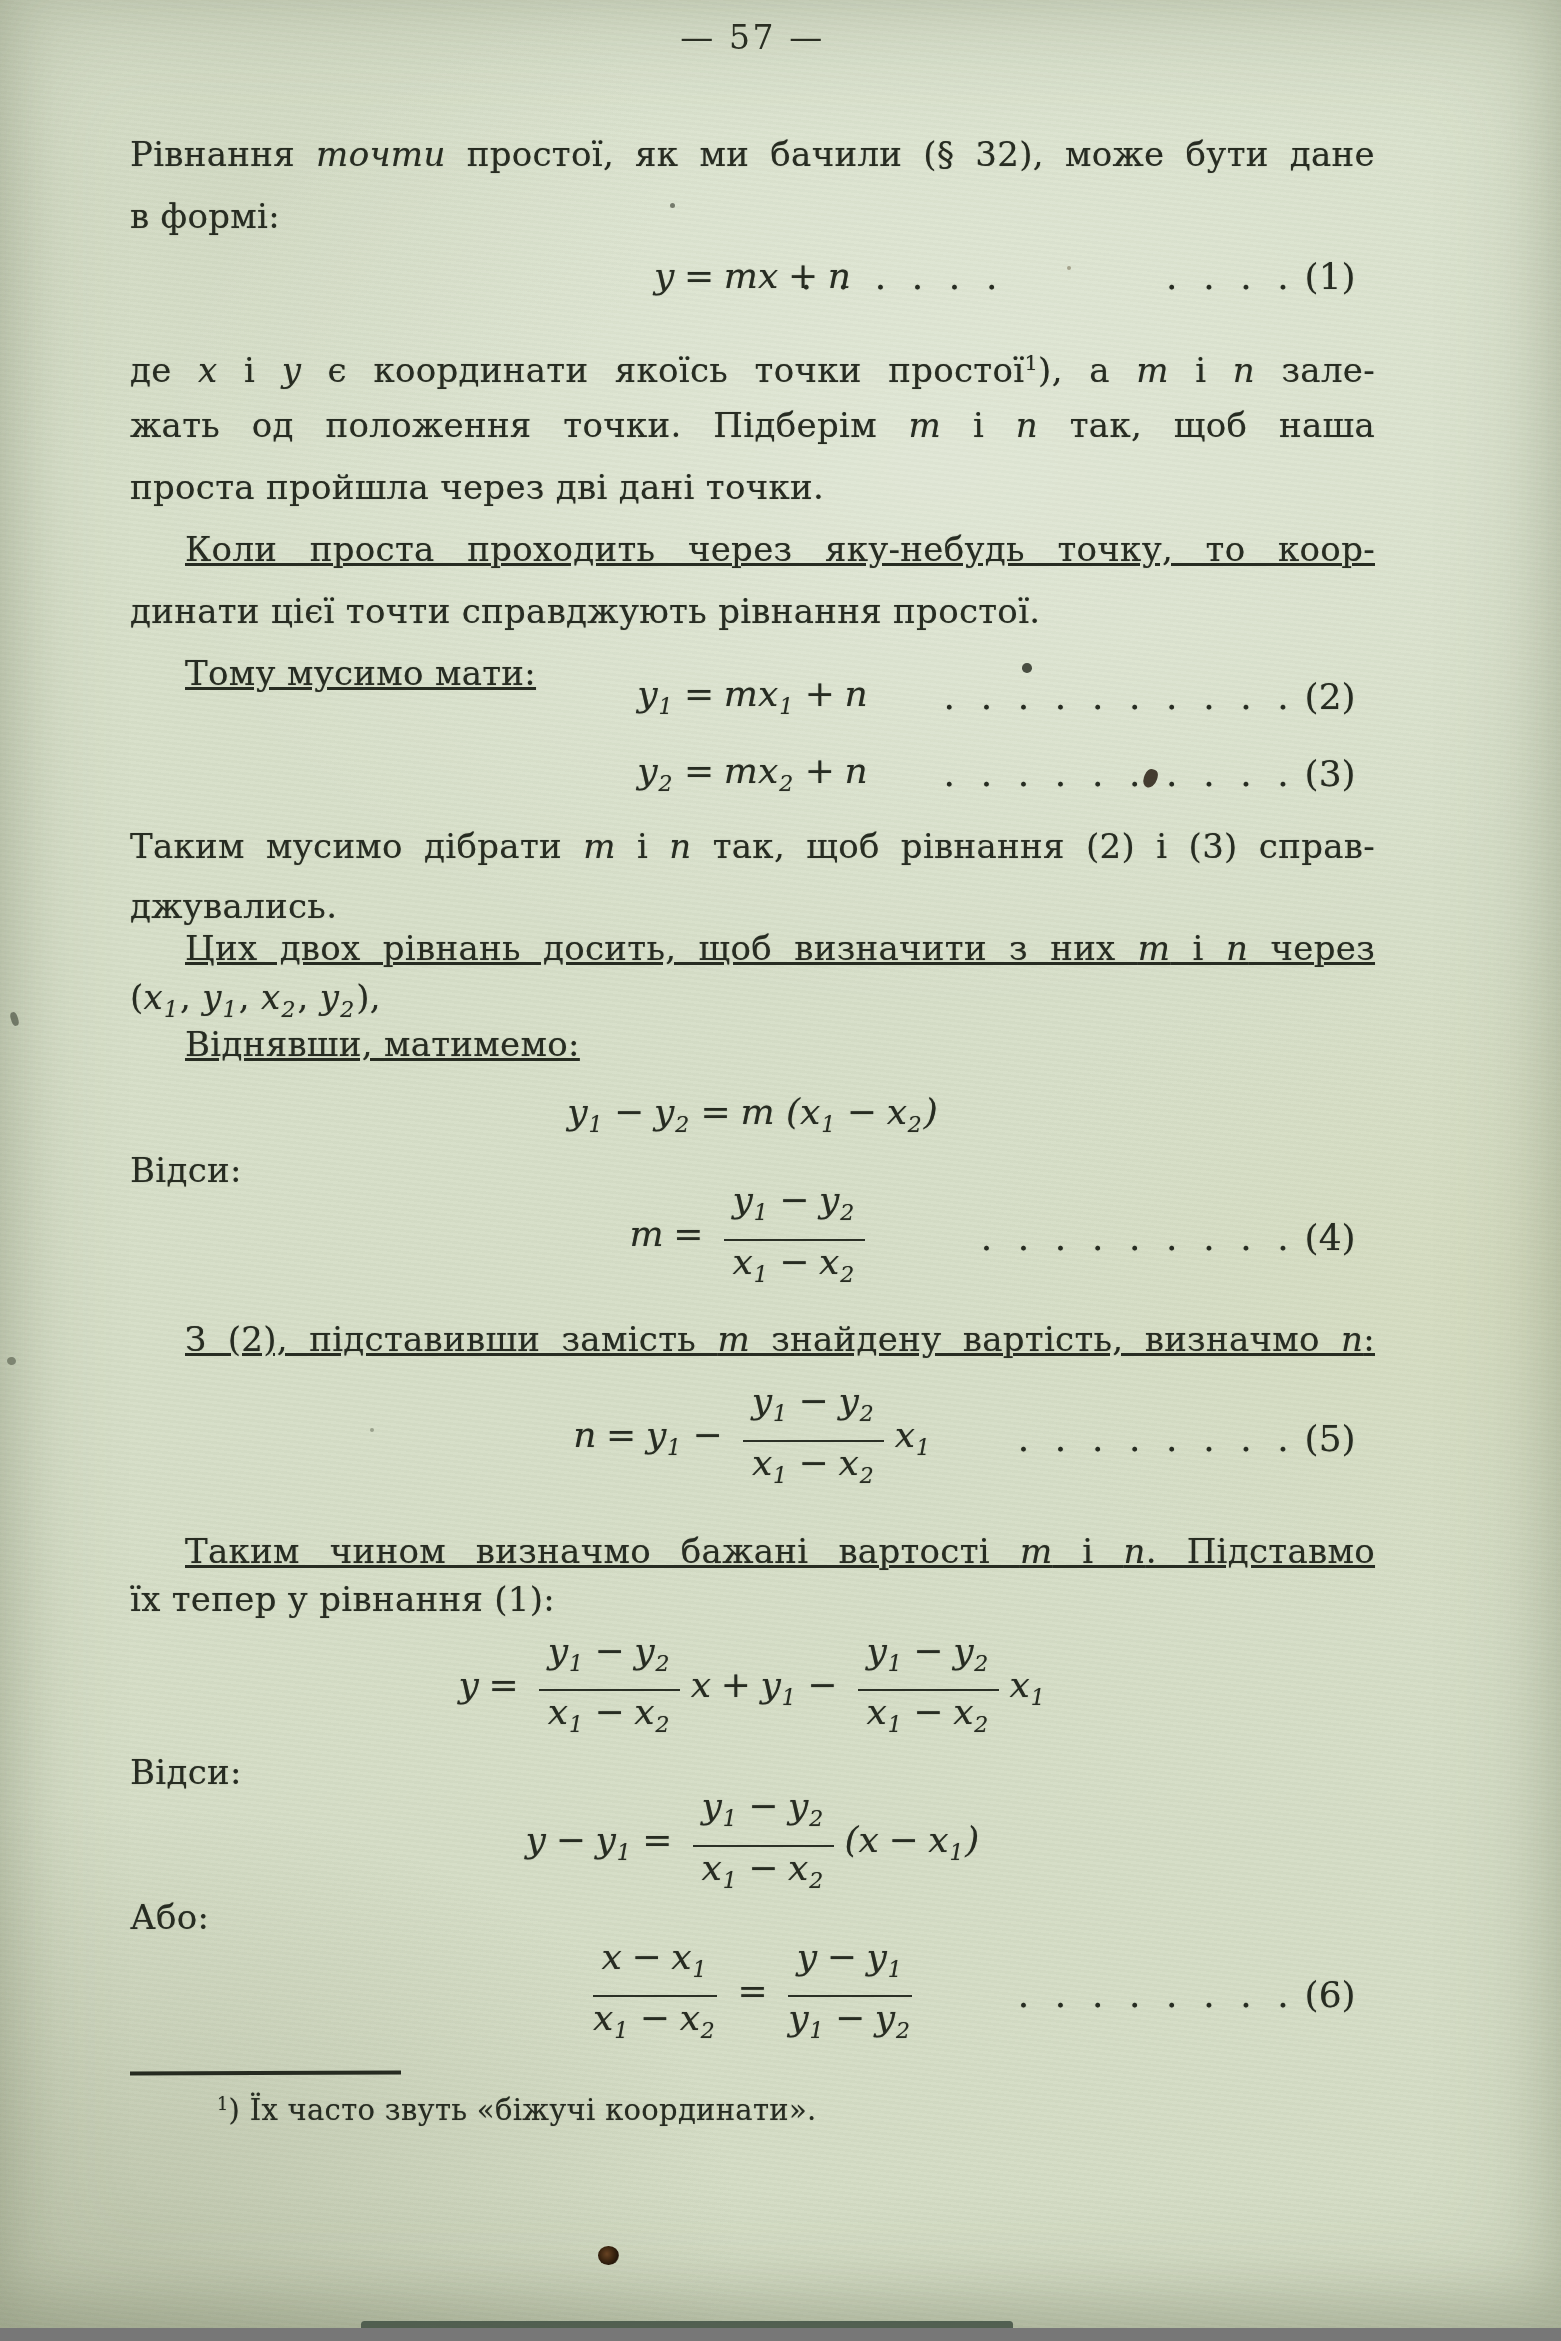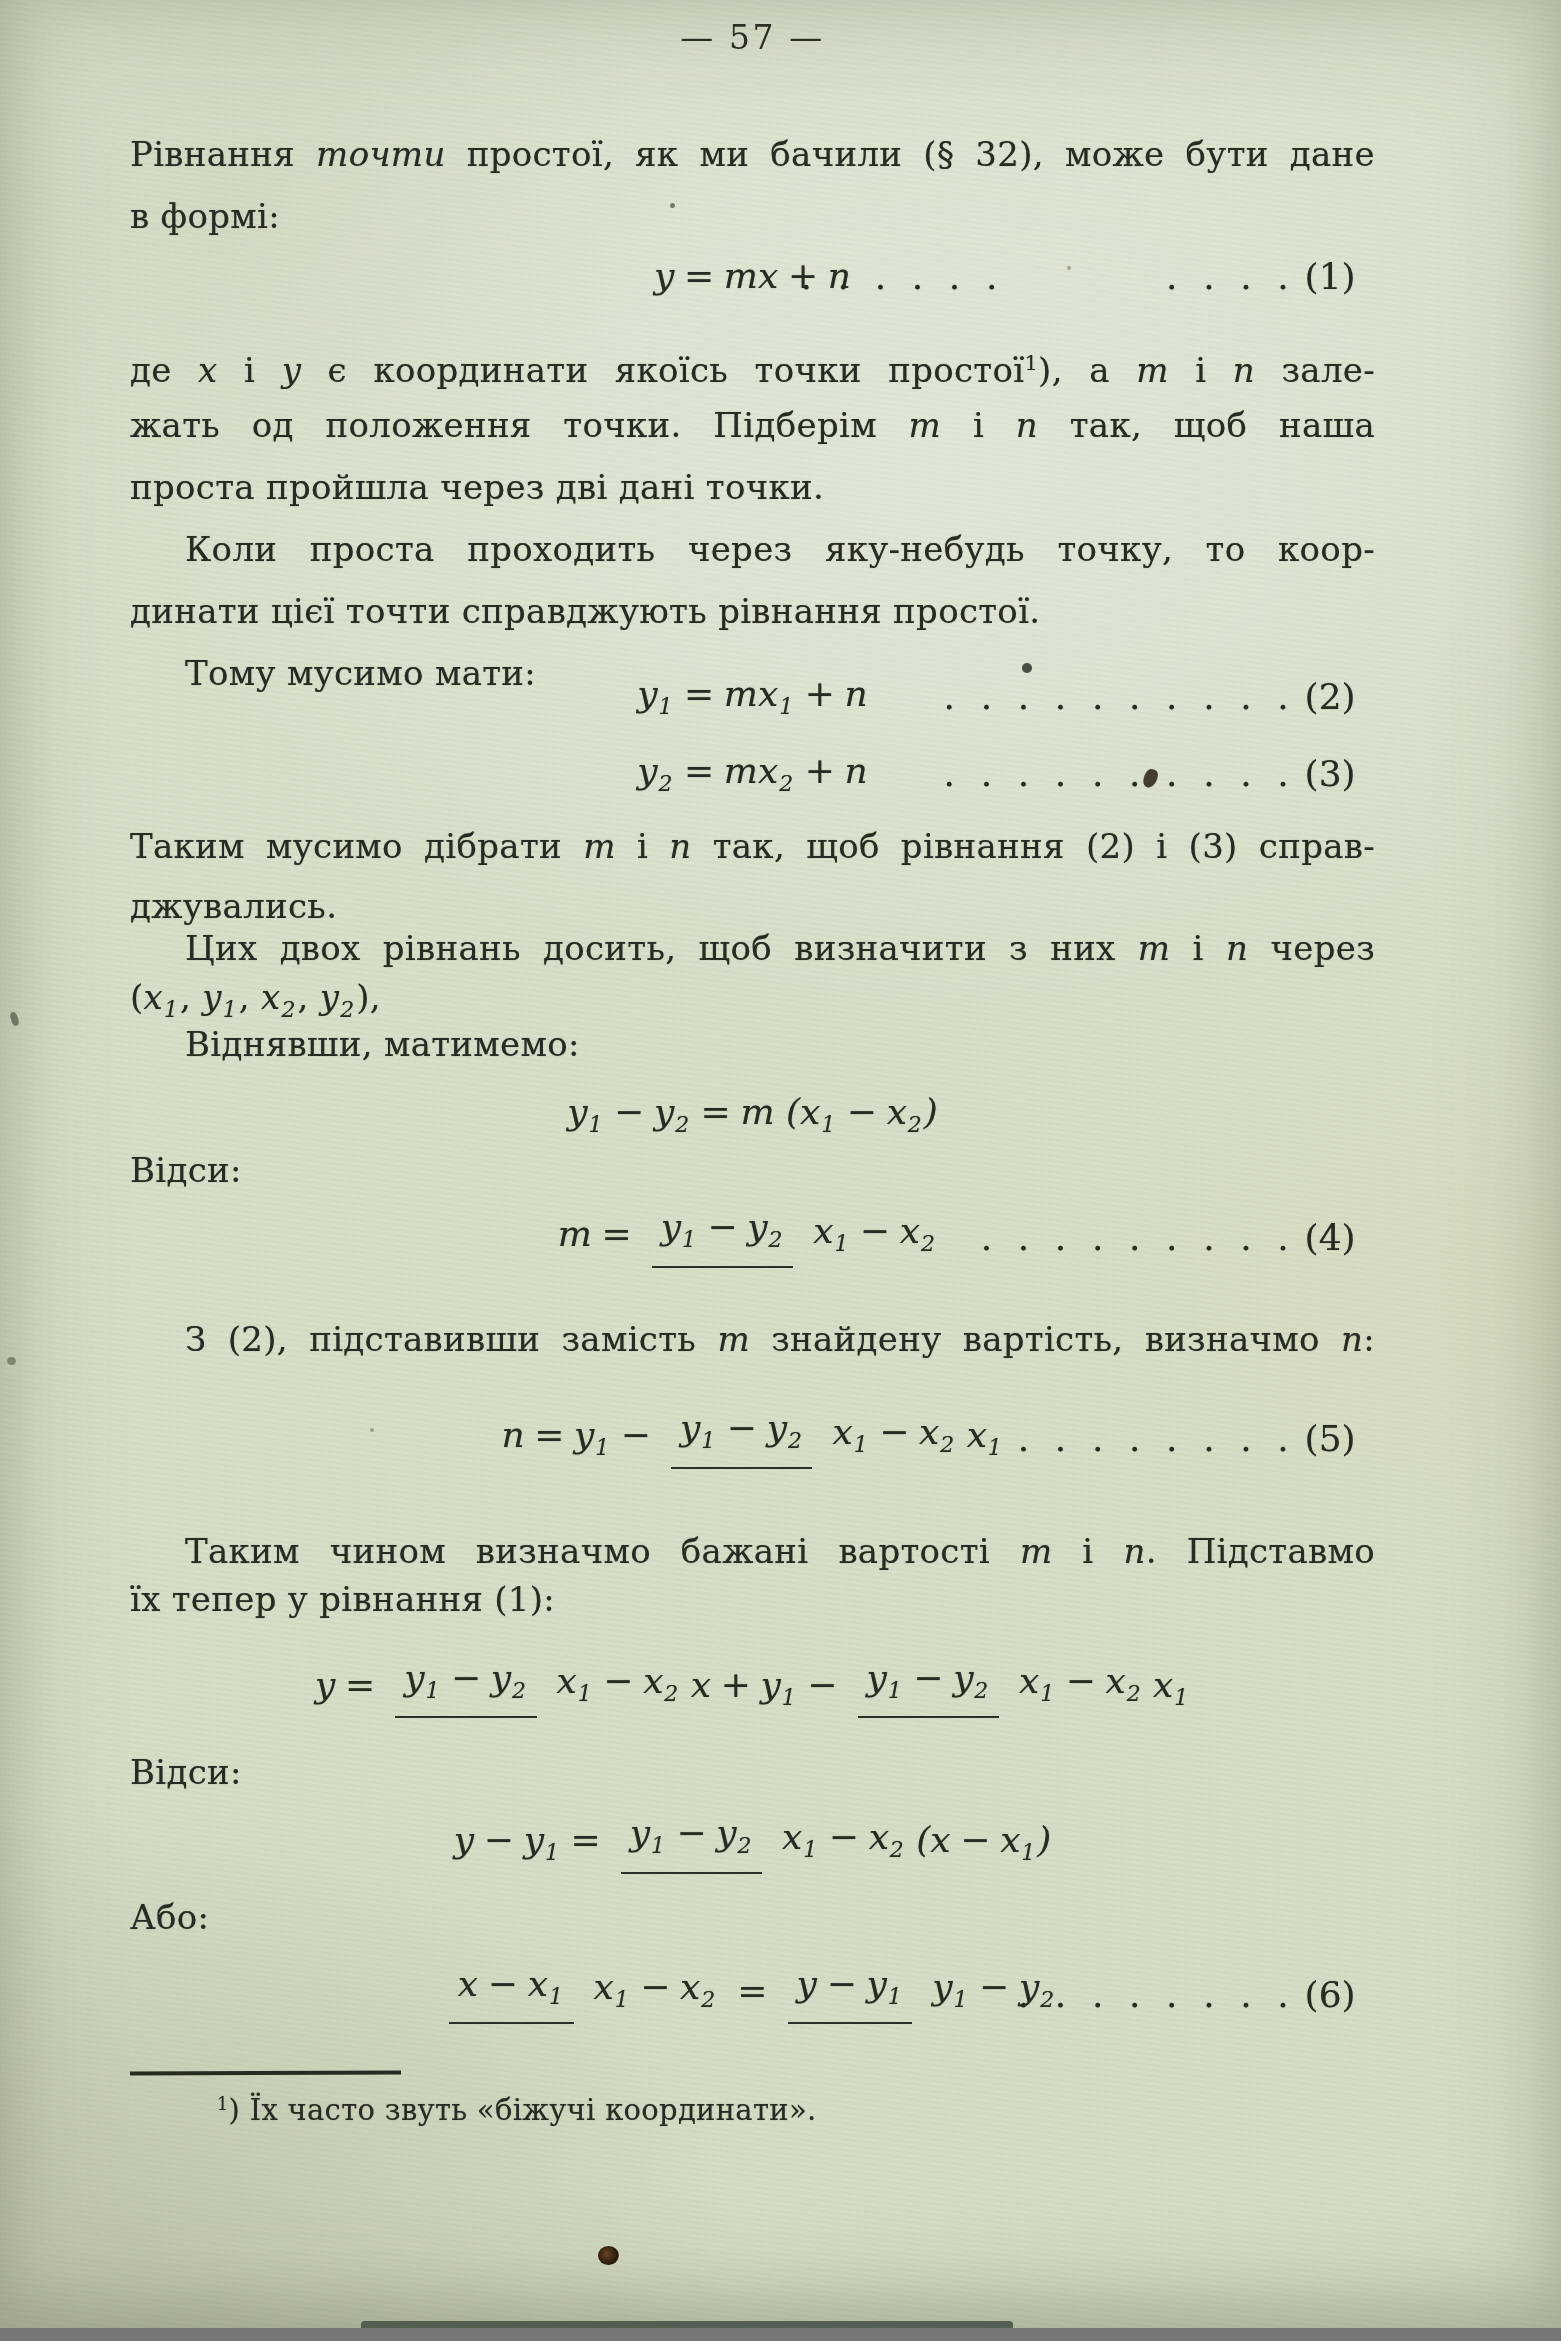--- a/index.html
+++ b/index.html
@@ -15,31 +15,31 @@
       repeating-linear-gradient(7deg, rgba(255,255,255,0.02) 0 2.6px, rgba(60,70,40,0.025) 2.6px 5.3px),
       linear-gradient(#d9e1cc, #d4dcc5);
   }
   .vignette{position:absolute;inset:0;pointer-events:none;
     box-shadow:inset 0 0 123px rgba(85,92,65,0.28), inset 0 -26.4px 53px rgba(80,88,62,0.18);}
   .pageno{position:absolute;left:130px;width:1245px;top:17.6px;text-align:center;
     font-size:33px;letter-spacing:2.6px;}
   .tl{position:absolute;left:130px;width:1245px;font-size:34px;line-height:44px;
     letter-spacing:0.3px;text-shadow:0 0 0.9px rgba(35,40,30,0.5);}
   .j{text-align:justify;text-align-last:justify;}
-  .ind{text-indent:55px;}
+  .ind{text-indent:55px;text-decoration:underline;}
   .frow{position:absolute;left:130px;width:1245px;display:flex;align-items:center;
     justify-content:center;font-size:36px;white-space:nowrap;
     text-shadow:0 0 0.9px rgba(35,40,30,0.5);}
   .f-main{display:inline-block;}
   .sg-i{font-style:italic;}
   .sg-op{margin:0 9.7px;}
   .sg-sub{font-style:italic;font-size:22px;vertical-align:-8px;margin:0 1.8px 0 0.9px;}
   .sg-sup{font-size:21px;vertical-align:12.3px;}
-  .frac{display:inline-flex;flex-direction:row;align-items:center;
-    vertical-align:middle;margin:0 10.6px;gap:20px;}
+  .frac{display:inline-flex;flex-direction:column;align-items:center;
+    vertical-align:middle;margin:0 10.6px;}
   .fnum{display:block;white-space:nowrap;padding:0 8.8px 5.3px;line-height:41px;
     border-bottom:2.6px solid #2b3026;}
   .fden{display:block;white-space:nowrap;padding-top:0;line-height:41px;}
   .f-tail{position:absolute;right:19.4px;top:50%;transform:translateY(-50%);
     display:flex;align-items:center;}
   .dots{white-space:pre;word-spacing:10.6px;letter-spacing:1.8px;}
   .enum{margin-left:14px;font-style:normal;}
   .footnote-rule{position:absolute;left:130px;top:2071px;width:271px;height:3.5px;
     background:#262b21;transform:rotate(-0.25deg);}
   .fnote{position:absolute;left:217px;top:2093px;font-size:29px;letter-spacing:0.3px;

